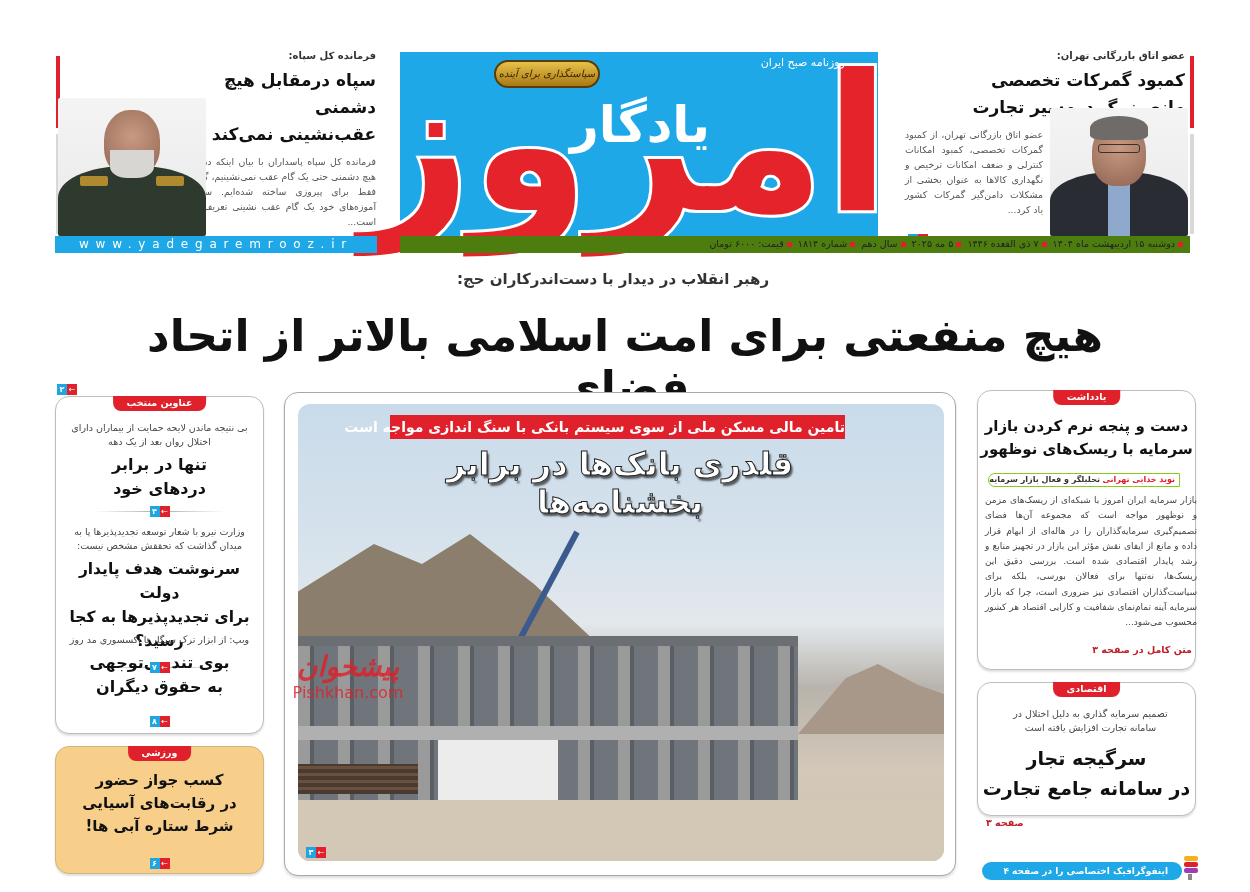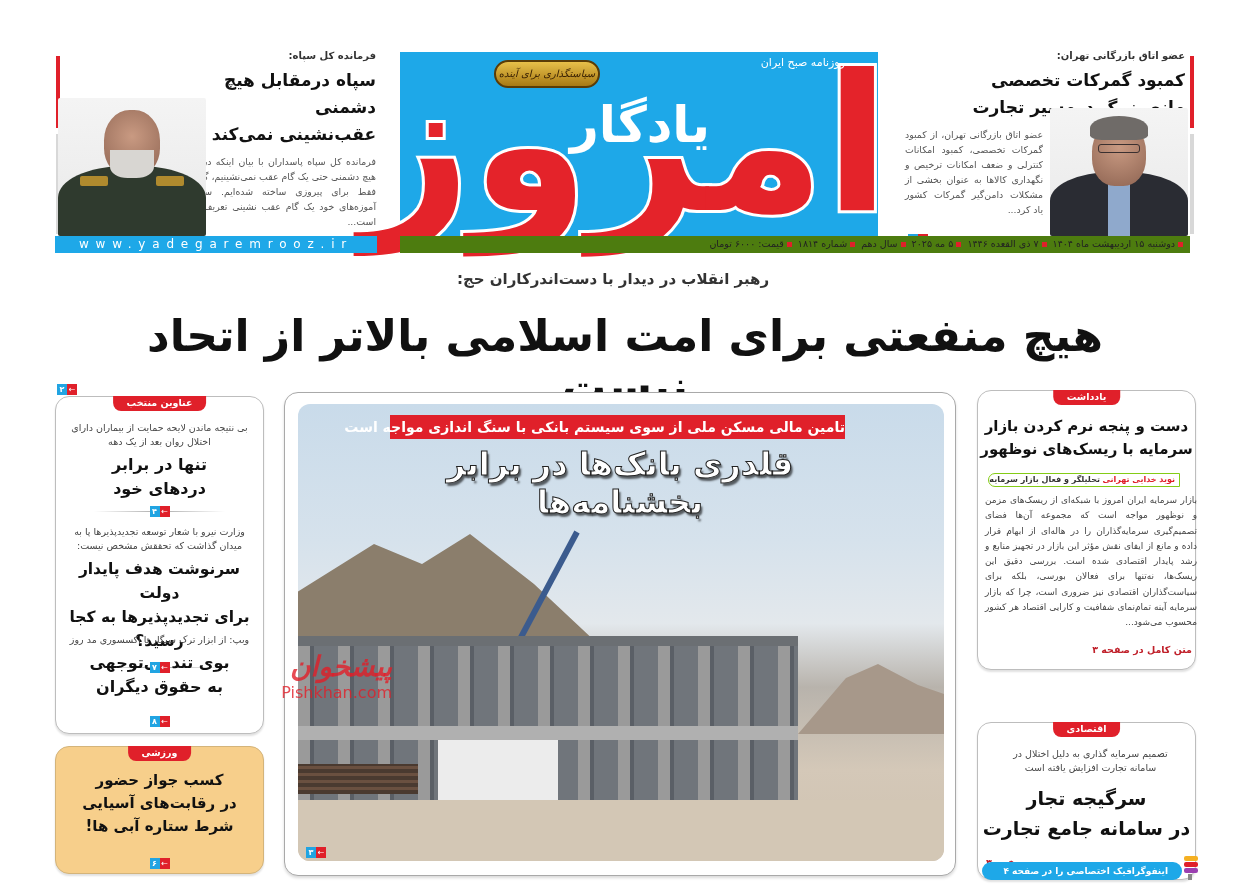--- a/index.html
+++ b/index.html
@@ -53,21 +53,21 @@
 
   
   .photo-frame { position: absolute; left: 284px; top: 392px; width: 672px; height: 484px; border: 1.5px solid #a9a9a9; border-radius: 14px; background: #fff; box-shadow: 0 2px 3px rgba(0,0,0,0.15); }
   .photo { position: absolute; left: 298px; top: 404px; width: 646px; height: 457px; border-radius: 12px; overflow: hidden;
     background: linear-gradient(180deg, #c9dbea 0%, #d6e2ec 30%, #e3e8ec 48%, #b8b3ac 62%, #d4c8b8 80%, #cfc2b0 100%); }
   .mountain { position: absolute; }
   .structure { position: absolute; }
   .photo-sub { position: absolute; left: 390px; top: 415px; width: 455px; height: 24px; background: #e0202a; color: #fff; font-size: 14px; font-weight: bold; text-align: center; line-height: 24px; white-space: nowrap; }
   .photo-title { position: absolute; left: 395px; top: 445px; width: 450px; font-size: 32px; font-weight: bold; color: #fff; text-align: center; -webkit-text-stroke: 1px #222; text-shadow: 2px 3px 2px rgba(0,0,0,0.6); letter-spacing: -1px; }
 
-  .watermark { position: absolute; left: 272px; top: 650px; width: 120px; text-align: right; color: rgba(225,30,40,0.8); }
+  .watermark { position: absolute; left: 288px; top: 650px; width: 120px; text-align: center; color: rgba(225,30,40,0.8); }
   .watermark .fa { font-size: 28px; font-style: italic; font-weight: bold; }
   .watermark .en { font-size: 16px; direction: ltr; }
 
   
   .byline-box { position: absolute; left: 988px; top: 473px; width: 192px; height: 14px; border: 1px solid #84cc16; border-radius: 8px 0 0 8px; font-size: 8px; line-height: 12px; padding-right: 4px; white-space: nowrap; overflow: hidden; }
   .byline-box .name { color: #e0202a; font-weight: bold; }
   .byline-box .role { color: #333; font-weight: bold; }
   .rc-body { position: absolute; left: 985px; top: 493px; width: 212px; font-size: 9px; color: #444; line-height: 15.3px; text-align: justify; }
   .rc-more { position: absolute; right: 58px; font-size: 9.5px; font-weight: bold; color: #c0202a; }
 
@@ -140,21 +140,21 @@
     <span class="sq"></span><span>دوشنبه ۱۵ اردیبهشت ماه ۱۴۰۴</span>
     <span class="sq"></span><span>۷ ذی القعده ۱۴۴۶</span>
     <span class="sq"></span><span>۵ مه ۲۰۲۵</span>
     <span class="sq"></span><span>سال دهم</span>
     <span class="sq"></span><span>شماره ۱۸۱۴</span>
     <span class="sq"></span><span>قیمت: ۶۰۰۰ تومان</span>
   </div>
 </div>
 
 <div class="kicker">رهبر انقلاب در دیدار با دست‌اندرکاران حج:</div>
-<div class="headline">هیچ منفعتی برای امت اسلامی بالاتر از اتحاد نیست</div>
+<div class="headline">هیچ منفعتی برای امت اسلامی بالاتر از اتحاد فضای</div>
 <div class="abs" style="left:57px; top:377px;">
   <span class="pg-badge">
     <span class="num">۲</span>
     <span class="arr">←</span>
   </span>
 </div>
 
 <div class="card" style="left:55px; top:396px; width:209px; height:338px;">
   <div class="card-tab">عناوین منتخب</div>
 
@@ -256,21 +256,21 @@
     <div>سرمایه با ریسک‌های نوظهور</div>
   </div>
 </div>
 <div class="byline-box">
   <span class="name">نوید خدایی تهرانی</span>
   <span class="role">تحلیلگر و فعال بازار سرمایه</span>
 </div>
 <div class="rc-body">بازار سرمایه ایران امروز با شبکه‌ای از ریسک‌های مزمن و نوظهور مواجه است که مجموعه آن‌ها فضای تصمیم‌گیری سرمایه‌گذاران را در هاله‌ای از ابهام قرار داده و مانع از ایفای نقش مؤثر این بازار در تجهیز منابع و رشد پایدار اقتصادی شده است. بررسی دقیق این ریسک‌ها، نه‌تنها برای فعالان بورسی، بلکه برای سیاست‌گذاران اقتصادی نیز ضروری است، چرا که بازار سرمایه آینه تمام‌نمای شفافیت و کارایی اقتصاد هر کشور محسوب می‌شود...</div>
 <div class="rc-more" style="top:644px;">متن کامل در صفحه ۳</div>
 
-<div class="card" style="left:977px; top:722px; width:219px; height:158px;">
+<div class="card" style="left:977px; top:682px; width:219px; height:134px;">
   <div class="card-tab">اقتصادی</div>
   <div class="lc-kicker" style="position:absolute; top:24px; left:30px; right:22px;">تصمیم سرمایه گذاری به دلیل اختلال در سامانه تجارت افزایش یافته است</div>
   <div class="lc-title" style="position:absolute; top:60px; left:0; right:0; font-size:19px; line-height:30px;">
     <div>سرگیجه تجار</div>
     <div>در سامانه جامع تجارت</div>
   </div>
   <div style="position:absolute; top:134px; left:8px; font-size:9.5px; font-weight:bold; color:#c0202a;">صفحه ۳</div>
 </div>
 
 <div class="info-bar">اینفوگرافیک اختصاصی را در صفحه ۴ ببینید</div>

